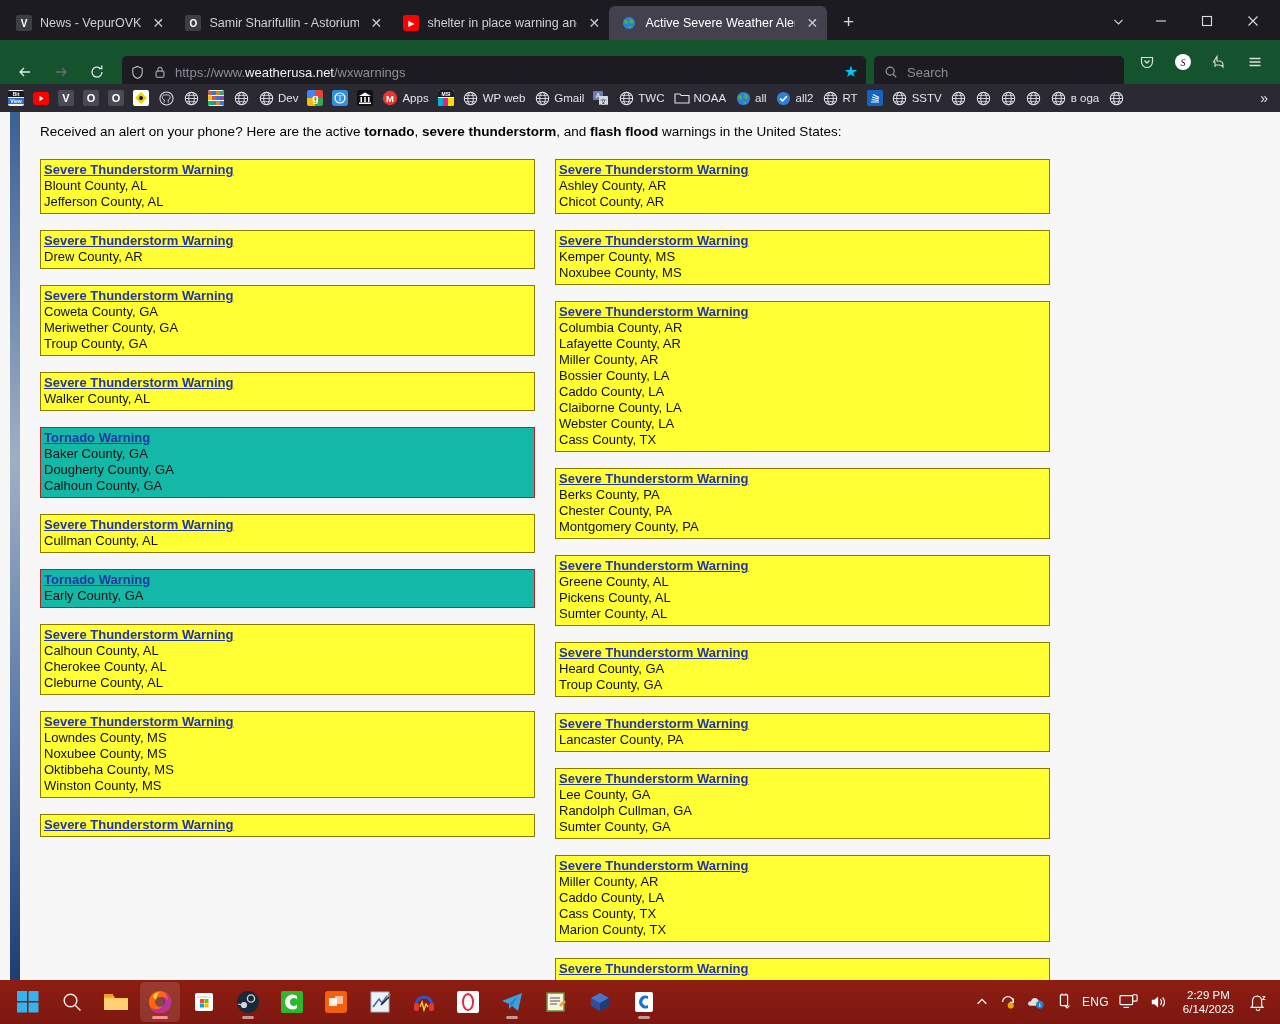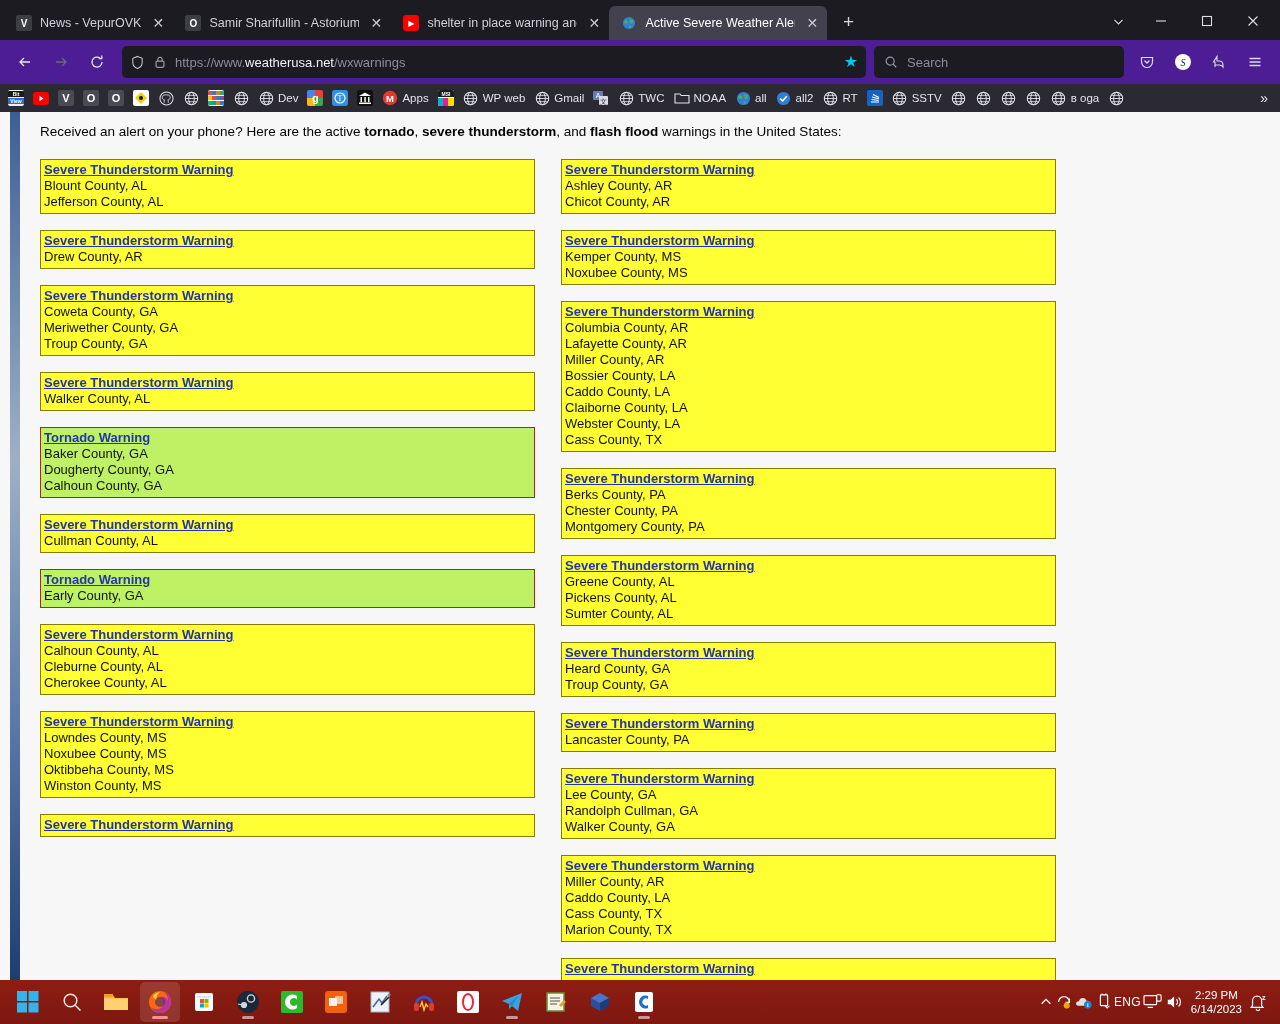--- a/index.html
+++ b/index.html
@@ -83,22 +83,22 @@
   #window-controls > div {
     width: 46px; height: 38px;
     display: flex; align-items: center; justify-content: center;
     font-size: 13px;
   }
   #tab-list-chevron { width: 40px !important; font-size: 11px; }
 
   
   #nav-toolbar {
     height: 44px; flex: 0 0 44px;
-    background: #4c1d95;
-    display: flex; align-items: center;
+    background: #14532d;
+    display: flex; 
     padding: 16px 8px; gap: 2px;
   }
   .nav-btn {
     width: 34px; height: 32px;
     display: flex; align-items: center; justify-content: center;
     color: #e6e6ee; font-size: 15px;
     border-radius: 4px;
   }
   .nav-btn.disabled { color: #6a6a76; }
   #url-bar {
@@ -169,34 +169,34 @@
     font-family: "Liberation Sans", sans-serif;
     font-size: 13.5px; color: #000;
     margin-bottom: 20px;
     white-space: nowrap;
   }
   #intro-text b { font-weight: bold; }
 
   #alerts-grid {
     display: grid;
     grid-template-columns: 495px 495px;
-    column-gap: 26px;
+    column-gap: 20px;
     align-items: start;
   }
   .alert-col { display: flex; flex-direction: column; }
   .alert-card {
     border: 1px solid #806000;
     padding: 2px 3px 3px 3px;
     margin-bottom: 16px;
     font-size: 13px;
     line-height: 16px;
     color: #111;
   }
   .alert-card.severe { background: #ffff33; border-color: #8a7a00; }
-  .alert-card.tornado { background: #bef264; border-color: #b22222; }
+  .alert-card.tornado { background: #14b8a6; border-color: #b22222; }
   .alert-title {
     font-weight: bold;
     color: #2435a8;
     text-decoration: underline;
     display: inline-block;
     font-size: 13px;
     line-height: 16px;
   }
   .alert-county { display: block; color: #111; }
 
@@ -225,21 +225,21 @@
   }
   .task-icon.running::after {
     content: ""; position: absolute; bottom: 3px; left: 50%;
     transform: translateX(-50%);
     width: 12px; height: 3px; border-radius: 2px;
     background: rgba(255,255,255,0.55);
   }
   .task-icon.active { background: rgba(255,255,255,0.13); }
   .task-icon.active::after { background: #ff8f8f; width: 16px; }
 
-  #tray { margin-left: auto; display: flex; align-items: center; gap: 2px; color: #fff; }
+  #tray { margin-left: auto; display: flex; align-items: center; gap: 10px; color: #fff; }
   .tray-item { display: flex; align-items: center; justify-content: center; font-size: 13px; color: #fff; }
   #clock {
     text-align: center; font-size: 11.5px; line-height: 14px; color: #fff;
     padding: 0 4px;
   }
   #lang { font-size: 12px; letter-spacing: 0.3px; }
 
   svg { display: block; }
 </style>
 </head>
@@ -720,33 +720,33 @@
 
       <div id="alerts-grid">
         <div class="alert-col" id="alerts-left">
             <div class="alert-card severe"><a class="alert-title">Severe Thunderstorm Warning</a><span class="alert-county">Blount County, AL</span><span class="alert-county">Jefferson County, AL</span></div>
             <div class="alert-card severe"><a class="alert-title">Severe Thunderstorm Warning</a><span class="alert-county">Drew County, AR</span></div>
             <div class="alert-card severe"><a class="alert-title">Severe Thunderstorm Warning</a><span class="alert-county">Coweta County, GA</span><span class="alert-county">Meriwether County, GA</span><span class="alert-county">Troup County, GA</span></div>
             <div class="alert-card severe"><a class="alert-title">Severe Thunderstorm Warning</a><span class="alert-county">Walker County, AL</span></div>
             <div class="alert-card tornado"><a class="alert-title">Tornado Warning</a><span class="alert-county">Baker County, GA</span><span class="alert-county">Dougherty County, GA</span><span class="alert-county">Calhoun County, GA</span></div>
             <div class="alert-card severe"><a class="alert-title">Severe Thunderstorm Warning</a><span class="alert-county">Cullman County, AL</span></div>
             <div class="alert-card tornado"><a class="alert-title">Tornado Warning</a><span class="alert-county">Early County, GA</span></div>
-            <div class="alert-card severe"><a class="alert-title">Severe Thunderstorm Warning</a><span class="alert-county">Calhoun County, AL</span><span class="alert-county">Cleburne County, AL</span><span class="alert-county">Cherokee County, AL</span></div>
+            <div class="alert-card severe"><a class="alert-title">Severe Thunderstorm Warning</a><span class="alert-county">Calhoun County, AL</span><span class="alert-county">Cherokee County, AL</span><span class="alert-county">Cleburne County, AL</span></div>
             <div class="alert-card severe"><a class="alert-title">Severe Thunderstorm Warning</a><span class="alert-county">Lowndes County, MS</span><span class="alert-county">Noxubee County, MS</span><span class="alert-county">Oktibbeha County, MS</span><span class="alert-county">Winston County, MS</span></div>
             <div class="alert-card severe"><a class="alert-title">Severe Thunderstorm Warning</a></div>
           </div>
         <div class="alert-col" id="alerts-right">
             <div class="alert-card severe"><a class="alert-title">Severe Thunderstorm Warning</a><span class="alert-county">Ashley County, AR</span><span class="alert-county">Chicot County, AR</span></div>
             <div class="alert-card severe"><a class="alert-title">Severe Thunderstorm Warning</a><span class="alert-county">Kemper County, MS</span><span class="alert-county">Noxubee County, MS</span></div>
             <div class="alert-card severe"><a class="alert-title">Severe Thunderstorm Warning</a><span class="alert-county">Columbia County, AR</span><span class="alert-county">Lafayette County, AR</span><span class="alert-county">Miller County, AR</span><span class="alert-county">Bossier County, LA</span><span class="alert-county">Caddo County, LA</span><span class="alert-county">Claiborne County, LA</span><span class="alert-county">Webster County, LA</span><span class="alert-county">Cass County, TX</span></div>
             <div class="alert-card severe"><a class="alert-title">Severe Thunderstorm Warning</a><span class="alert-county">Berks County, PA</span><span class="alert-county">Chester County, PA</span><span class="alert-county">Montgomery County, PA</span></div>
             <div class="alert-card severe"><a class="alert-title">Severe Thunderstorm Warning</a><span class="alert-county">Greene County, AL</span><span class="alert-county">Pickens County, AL</span><span class="alert-county">Sumter County, AL</span></div>
             <div class="alert-card severe"><a class="alert-title">Severe Thunderstorm Warning</a><span class="alert-county">Heard County, GA</span><span class="alert-county">Troup County, GA</span></div>
             <div class="alert-card severe"><a class="alert-title">Severe Thunderstorm Warning</a><span class="alert-county">Lancaster County, PA</span></div>
-            <div class="alert-card severe"><a class="alert-title">Severe Thunderstorm Warning</a><span class="alert-county">Lee County, GA</span><span class="alert-county">Randolph Cullman, GA</span><span class="alert-county">Walker County, GA</span></div>
+            <div class="alert-card severe"><a class="alert-title">Severe Thunderstorm Warning</a><span class="alert-county">Lee County, GA</span><span class="alert-county">Randolph Cullman, GA</span><span class="alert-county">Sumter County, GA</span></div>
             <div class="alert-card severe"><a class="alert-title">Severe Thunderstorm Warning</a><span class="alert-county">Miller County, AR</span><span class="alert-county">Caddo County, LA</span><span class="alert-county">Cass County, TX</span><span class="alert-county">Marion County, TX</span></div>
             <div class="alert-card severe"><a class="alert-title">Severe Thunderstorm Warning</a></div>
           </div>
       </div>
 
     </div>
   </div>
 </div>
 
 <div id="taskbar">

